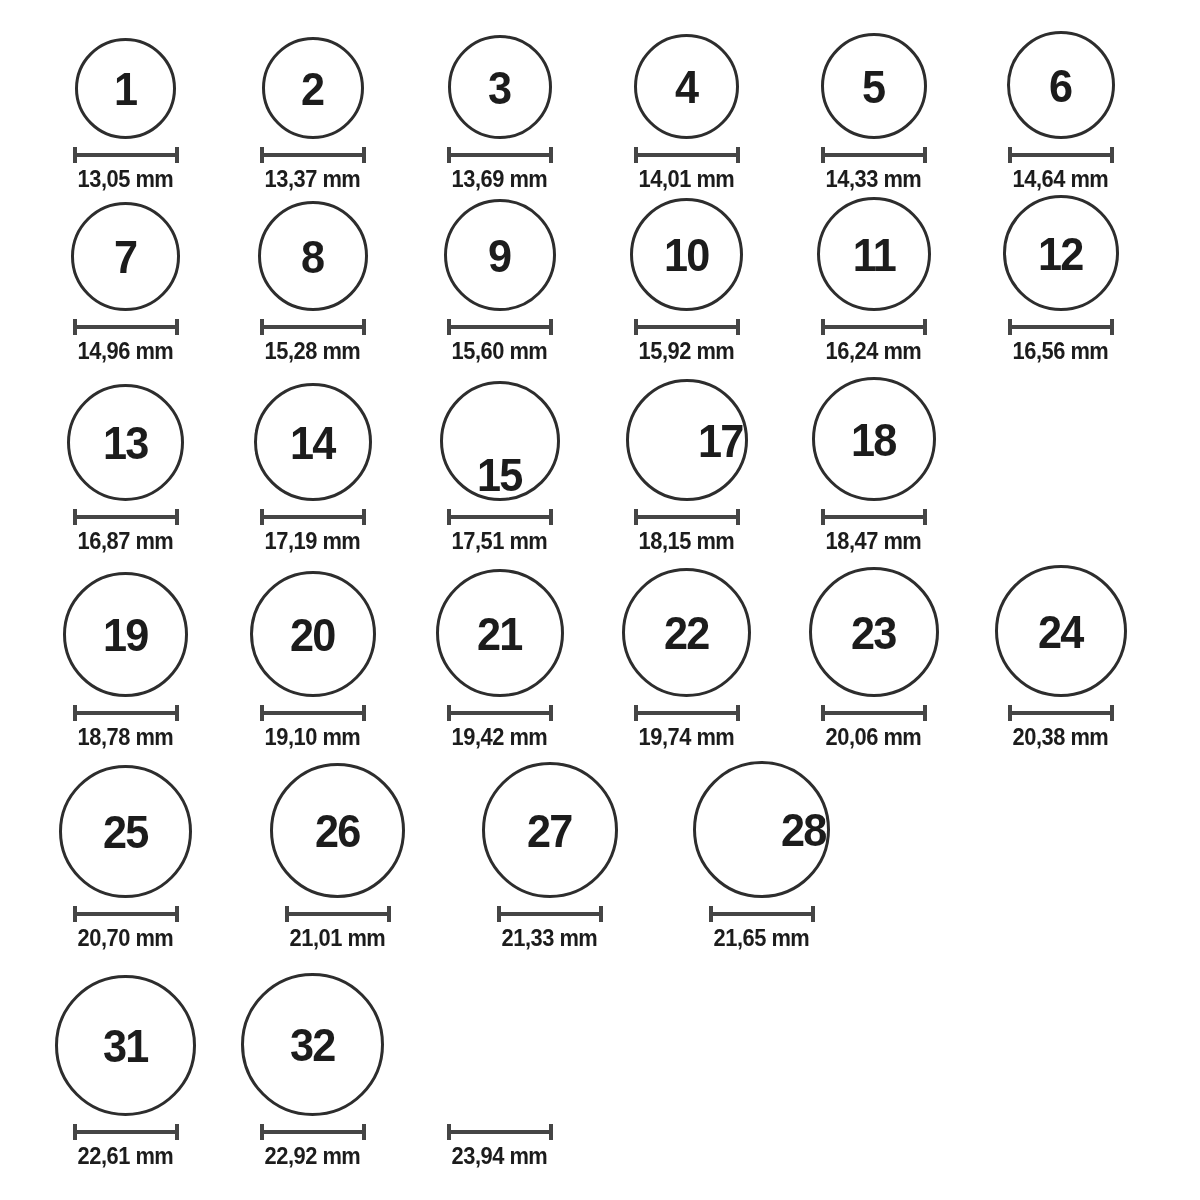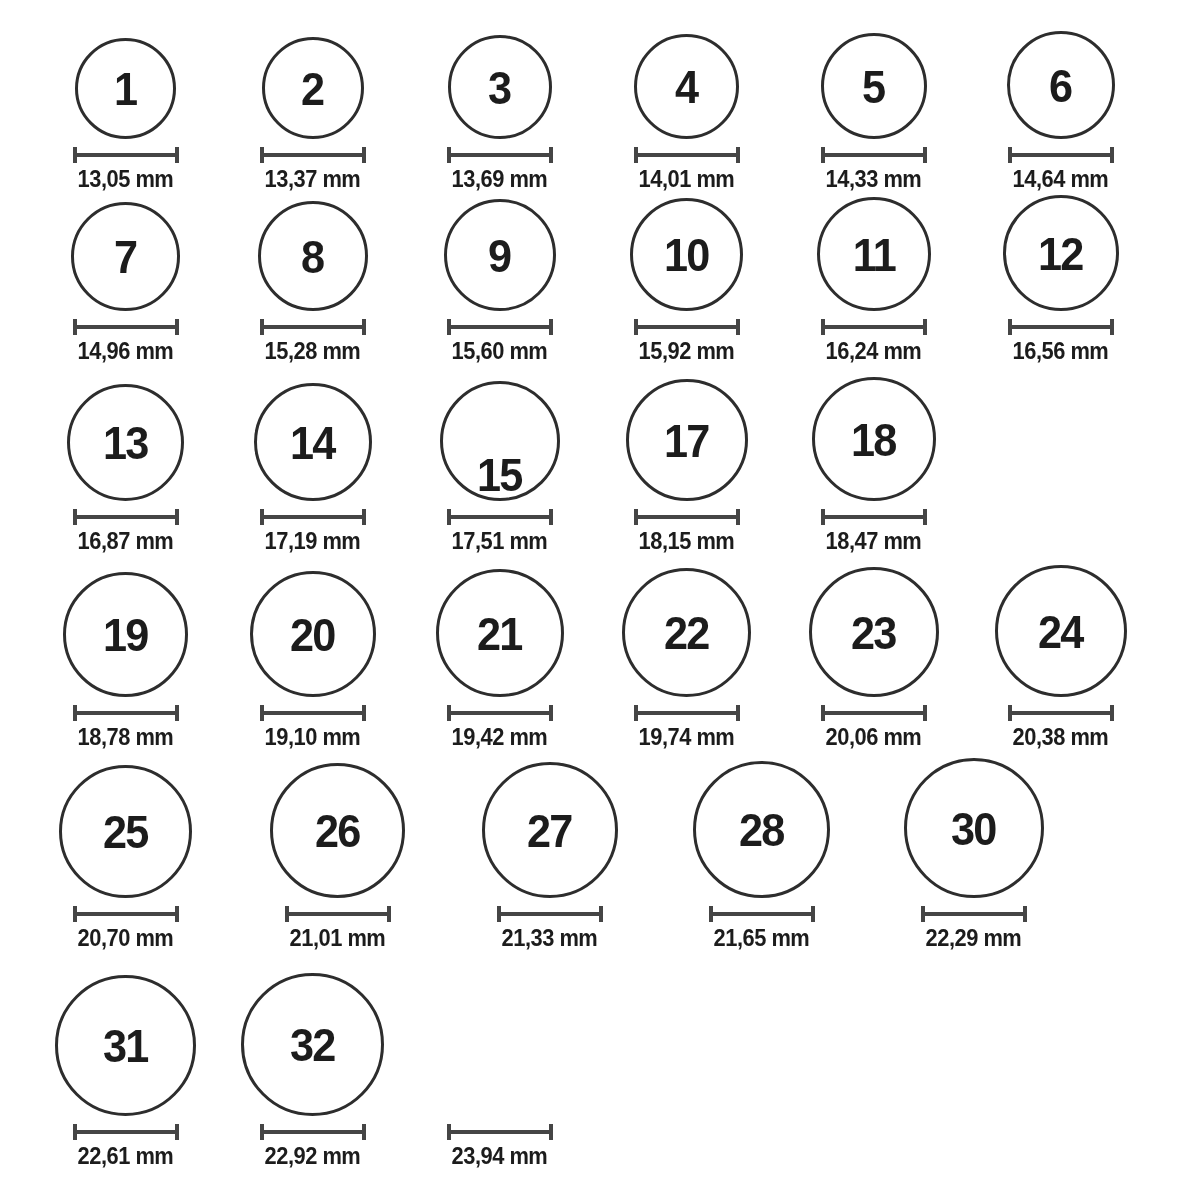--- a/index.html
+++ b/index.html
@@ -176,21 +176,21 @@
     <div class="mm">17,19 mm</div>
   </div>
       <div class="cell">
     <div class="circle" style="width: 120px; height: 120px; align-items: flex-end;">
       <span class="num">15</span>
     </div>
     <div class="measure"></div>
     <div class="mm">17,51 mm</div>
   </div>
       <div class="cell">
-    <div class="circle" style="width: 122px; height: 122px;">
+    <div class="circle" style="width: 122px; height: 122px; justify-content: flex-end;">
       <span class="num">17</span>
     </div>
     <div class="measure"></div>
     <div class="mm">18,15 mm</div>
   </div>
       <div class="cell">
     <div class="circle" style="width: 124px; height: 124px;">
       <span class="num">18</span>
     </div>
     <div class="measure"></div>
@@ -257,32 +257,25 @@
     <div class="mm">21,01 mm</div>
   </div>
       <div class="cell">
     <div class="circle" style="width: 136px; height: 136px;">
       <span class="num">27</span>
     </div>
     <div class="measure"></div>
     <div class="mm">21,33 mm</div>
   </div>
       <div class="cell">
-    <div class="circle" style="width: 137px; height: 137px;">
+    <div class="circle" style="width: 137px; height: 137px; justify-content: flex-end;">
       <span class="num">28</span>
     </div>
     <div class="measure"></div>
     <div class="mm">21,65 mm</div>
-  </div>
-      <div class="cell">
-    <div class="circle" style="width: 140px; height: 140px;">
-      <span class="num">30</span>
-    </div>
-    <div class="measure"></div>
-    <div class="mm">22,29 mm</div>
   </div>
     </div>
     <div class="row" style="height: 218px;">
       <div class="cell">
     <div class="circle" style="width: 141px; height: 141px;">
       <span class="num">31</span>
     </div>
     <div class="measure"></div>
     <div class="mm">22,61 mm</div>
   </div>

